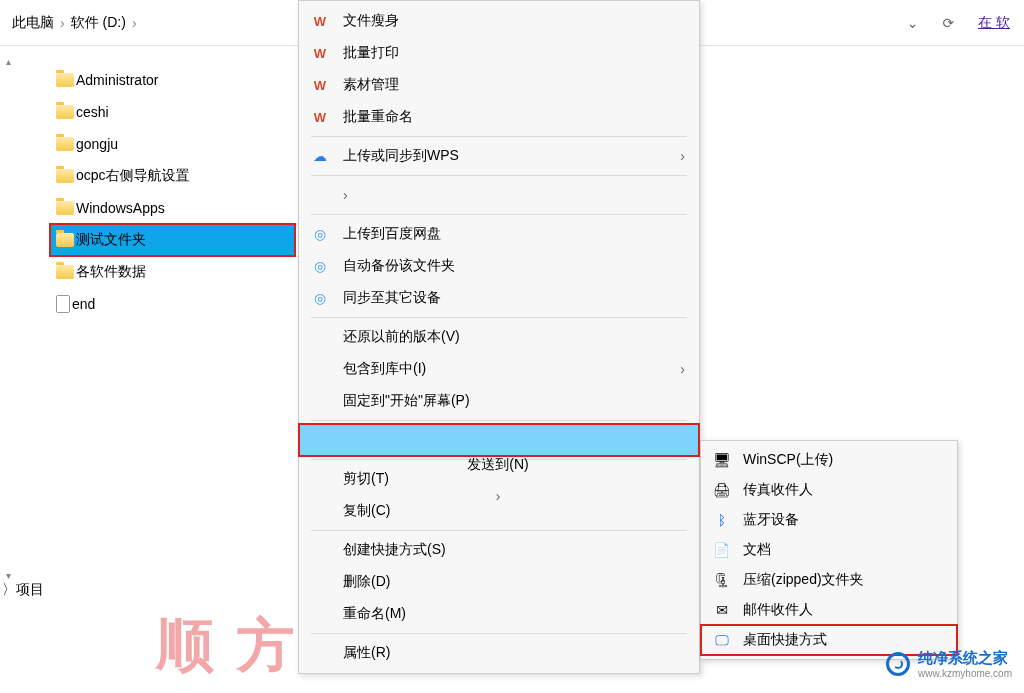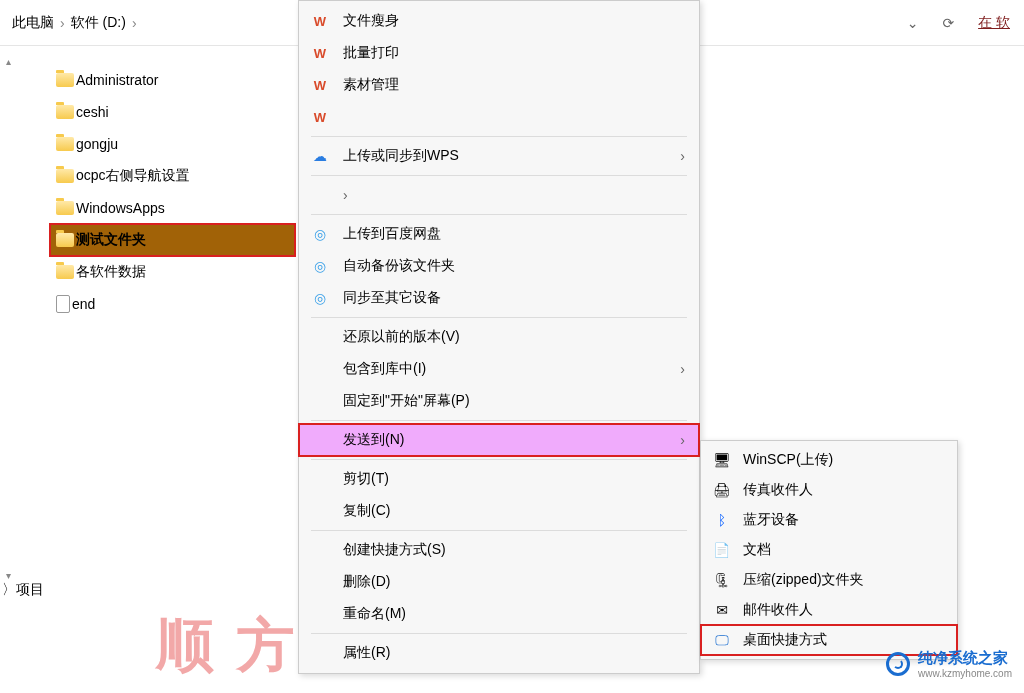--- a/index.html
+++ b/index.html
@@ -3,39 +3,39 @@
 <meta charset="utf-8">
 <style>
 * { margin: 0; padding: 0; box-sizing: border-box; font-family: "Microsoft YaHei", "Segoe UI", sans-serif; }
 body { width: 1024px; height: 693px; background: #fff; position: relative; overflow: hidden; font-size: 14px; }
 
 .addrbar { position: absolute; top: 0; left: 0; right: 0; height: 46px; display: flex; align-items: center; padding: 0 12px; border-bottom: 1px solid #e5e5e5; }
 .crumbs { display: flex; align-items: center; gap: 6px; color: #000; }
 .crumb-sep { color: #888; }
 .addr-right { position: absolute; right: 0; top: 0; height: 46px; display: flex; align-items: center; gap: 24px; padding-right: 14px; }
 .addr-btn { color: #666; cursor: pointer; }
-.search-ph { color: #7f1d1d; text-decoration: underline; }
+.search-ph { color: #4c1d95; text-decoration: underline; }
 
 .scroll-up { position: absolute; left: 6px; top: 56px; font-size: 10px; color: #888; }
 .scroll-dn { position: absolute; left: 6px; top: 570px; font-size: 10px; color: #888; }
 
 .folders { position: absolute; left: 50px; top: 64px; width: 245px; }
 .folder { display: flex; align-items: center; height: 32px; gap: 2px; padding: 0 6px; }
-.folder.selected { background: #a16207; outline: 2px solid #d92020; outline-offset: -1px; font-weight: bold; }
+.folder.selected { background: #0ea5e9; outline: 2px solid #d92020; outline-offset: -1px; }
 .folder-icon { width: 18px; height: 14px; background: linear-gradient(#ffe9a8,#f7ca4d); border-radius: 2px; position: relative; flex: 0 0 18px; }
 .folder-icon::before { content:""; position:absolute; top:-3px; left:0; width:8px; height:3px; background:#f7ca4d; border-radius:1px 1px 0 0; }
 .file-icon { width: 14px; height: 18px; border: 1px solid #999; border-radius: 2px; flex: 0 0 14px; }
 
 .status { position: absolute; left: 2px; bottom: 94px; }
 
 .menu { position: absolute; top: 0; left: 298px; width: 402px; background: #f7f7f7; border: 1px solid #ccc; box-shadow: 2px 2px 6px rgba(0,0,0,.15); padding: 4px 0; }
 .mi { display: flex; align-items: center; height: 32px; padding: 0 14px 0 12px; gap: 14px; cursor: default; }
 .mi .lbl { flex: 1; }
 .mi .arrow { color: #666; }
-.mi.hl { background: #f0abfc; outline: 2px solid #d92020; outline-offset: -1px; }
+.mi.hl { background: #7dd3fc; outline: 2px solid #d92020; outline-offset: -1px; flex-direction: column; }
 .sep { height: 1px; background: #dcdcdc; margin: 3px 12px; }
 .ic { width: 18px; height: 18px; display: flex; align-items: center; justify-content: center; flex: 0 0 18px; }
 .ic.w { color: #d94b2b; font-weight: 700; font-size: 13px; }
 .ic.cloud { color: #2a7de1; }
 .ic.baidu { color: #3aa0e8; }
 .blank-ic { width: 18px; flex: 0 0 18px; }
 
 .submenu { position: absolute; left: 700px; top: 440px; width: 258px; background: #f7f7f7; border: 1px solid #ccc; box-shadow: 2px 2px 6px rgba(0,0,0,.15); padding: 4px 0; }
 .si { display: flex; align-items: center; height: 30px; padding: 0 12px; gap: 12px; }
 .si.hl { outline: 2px solid #d92020; outline-offset: -1px; }
@@ -116,20 +116,21 @@
   <div class="mi">
       <span class="ic w">W</span>
       <span class="lbl">批量打印</span>
     </div>
   <div class="mi">
       <span class="ic w">W</span>
       <span class="lbl">素材管理</span>
     </div>
   <div class="mi">
       <span class="ic w">W</span>
+      <span class="lbl">批量重命名</span>
     </div>
   <div class="sep"></div>
   <div class="mi">
       <span class="ic cloud">☁</span>
       <span class="lbl">上传或同步到WPS</span>
       <span class="arrow">›</span>
     </div>
   <div class="sep"></div>
   <div class="mi">
       <span class="blank-ic"></span>

